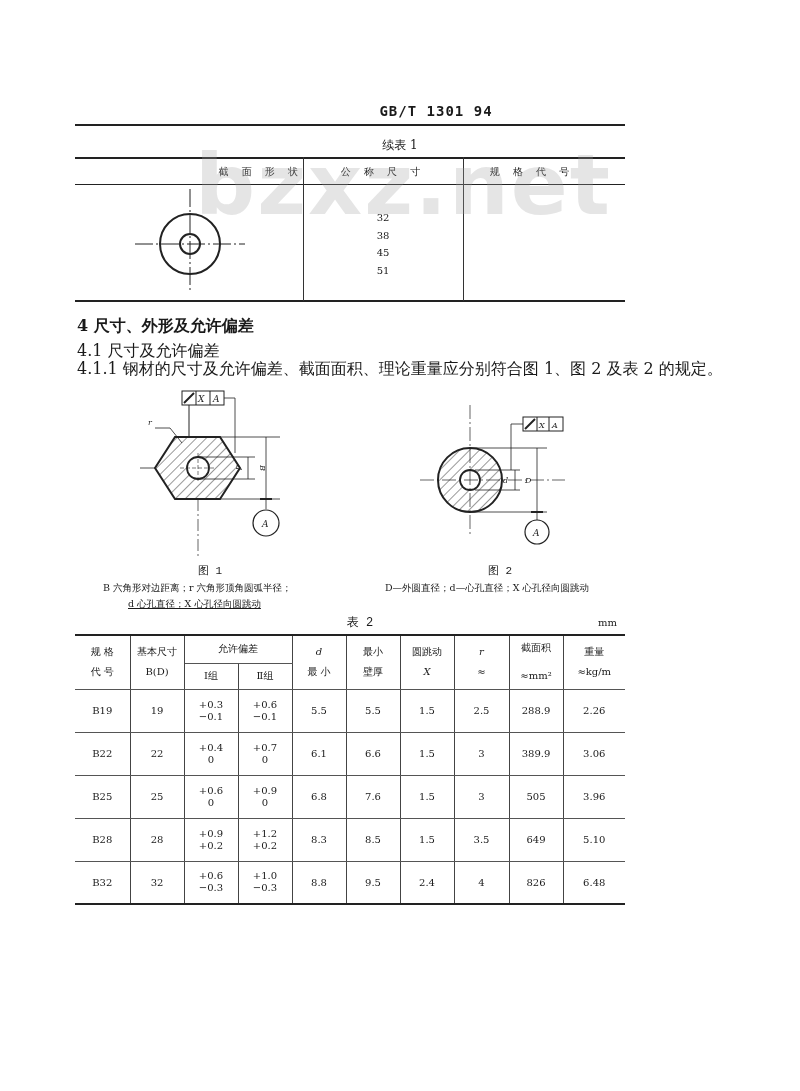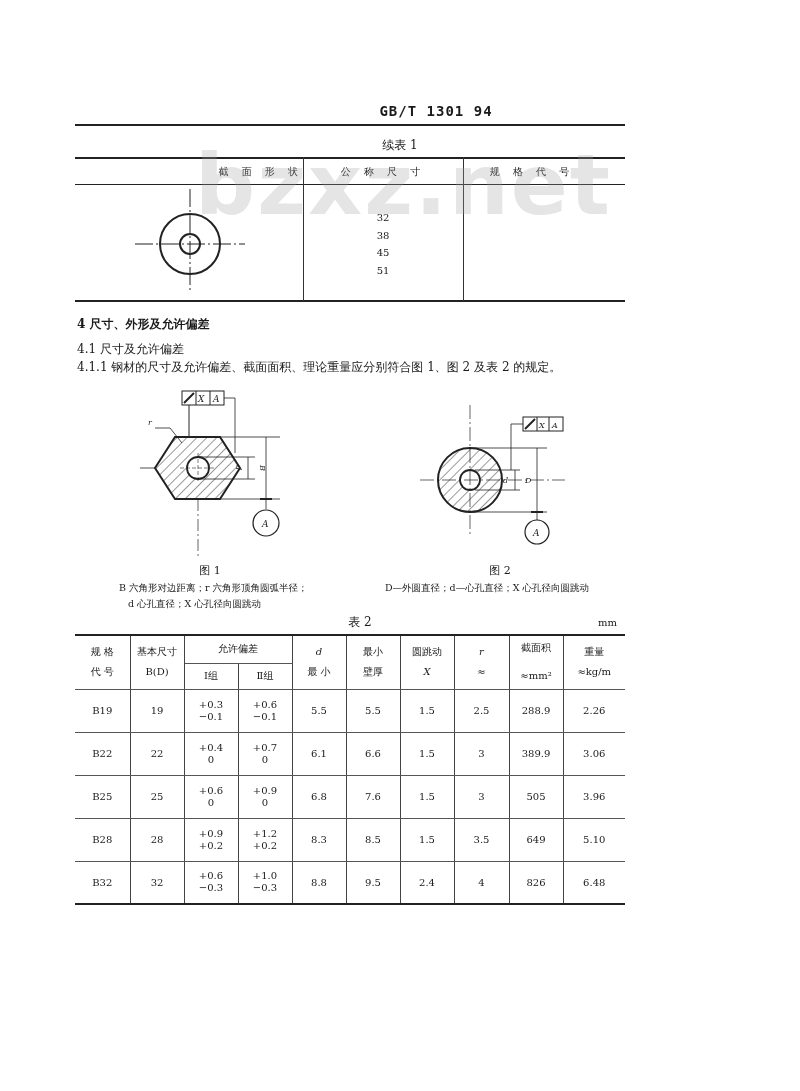--- a/index.html
+++ b/index.html
@@ -6,23 +6,23 @@
   body { width: 800px; height: 1091px; position: relative; overflow: hidden;
          font-family: "DejaVu Serif", "Liberation Serif", serif; color: #1a1a1a; }
   .abs { position: absolute; }
   .hdr { left: 0; width: 800px; top: 103px; text-align: center; font-size: 14px; font-weight: bold; letter-spacing: 1px; font-family: "DejaVu Sans Mono", monospace; padding-left: 36px; }
   .hline { position: absolute; background: #222; }
   .t1title { left: 0; width: 700px; top: 137px; text-align: center; font-size: 12px; }
   .t1 { position: absolute; left: 75px; top: 157px; width: 550px; height: 144px; }
   .t1 .col { position: absolute; font-size: 10px; letter-spacing: 5px; text-align: center; }
   .t1 .vals { position: absolute; font-size: 10px; line-height: 17.5px; text-align: center; }
   .vline { position: absolute; background: #333; width: 1px; }
-  .sec { position: absolute; left: 77px; font-size: 12px; }
+  .sec { position: absolute; left: 77px; font-size: 16px; }
   .sec.bold { font-weight: bold; }
-  .fig-cap { position: absolute; font-size: 11px; text-align: center; }
+  .fig-cap { position: absolute; font-size: 11px; text-align: center; font-family: Liberation Mono, monospace; }
   .legend { position: absolute; font-size: 9.5px; white-space: nowrap; }
   .t2 { position: absolute; left: 75px; top: 634px; width: 550px; border-collapse: collapse; font-size: 10px; text-align: center; }
   .t2 td, .t2 th { border-left: 1px solid #444; border-right: 1px solid #444; border-bottom: 1px solid #555; font-weight: normal; padding: 0; }
   .t2 tr:first-child th { border-top: 2px solid #222; }
   .t2 tr td:first-child, .t2 tr th:first-child { border-left: none; margin-top: 20px; }
   .t2 tr td:last-child, .t2 tr th:last-child { border-right: none; }
   .t2 tr:last-child td { border-bottom: 2px solid #222; }
   .t2 .rowh { height: 43px; }
   .t2 .ihead { height: 26px; }
   .stack { line-height: 12px; }
@@ -135,22 +135,22 @@
   <line x1="122" y1="43" x2="122" y2="107" stroke="#222" stroke-width="0.8"></line>
   <text x="110" y="78" font-size="8" font-style="italic" fill="#222">D</text>
   <line x1="116" y1="107" x2="128" y2="107" stroke="#222" stroke-width="2"></line>
   <line x1="122" y1="107" x2="122" y2="115" stroke="#222" stroke-width="0.8"></line>
   <circle cx="122" cy="127" r="12" fill="#fff" stroke="#222" stroke-width="1.2"></circle>
   <text x="118" y="131" font-size="9" font-style="italic" fill="#222">A</text>
 </svg>
 
 <div class="fig-cap" style="left:180px; width:60px; top:563px;">图 1</div>
 <div class="fig-cap" style="left:465px; width:70px; top:563px;">图 2</div>
-<div class="legend" style="left:119px; top:582px;">B  六角形对边距离；r  六角形顶角圆弧半径；</div>
-<div class="legend" style="left:128px; top:598px;">d  心孔直径；X  心孔径向圆跳动</div>
+<div class="legend" style="left:103px; top:582px;">B  六角形对边距离；r  六角形顶角圆弧半径；</div>
+<div class="legend" style="left:128px; top:598px;text-decoration:underline;">d  心孔直径；X  心孔径向圆跳动</div>
 <div class="legend" style="left:385px; top:582px;">D—外圆直径；d—心孔直径；X  心孔径向圆跳动</div>
 
 <div class="fig-cap" style="left:320px; width:80px; top:614px; font-size:12px;">表 2</div>
 <div class="legend" style="left:598px; top:617px; font-size:10px;">mm</div>
 
 <table class="t2">
   <colgroup>
     <col style="width:55px">
       <col style="width:54px">
       <col style="width:54px">

